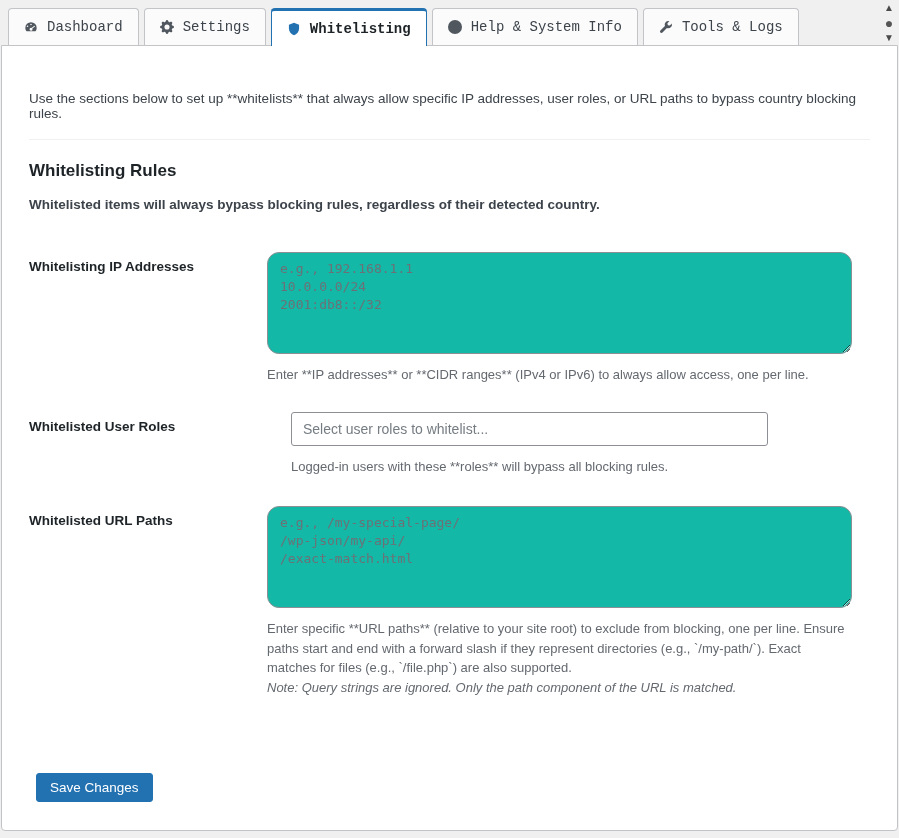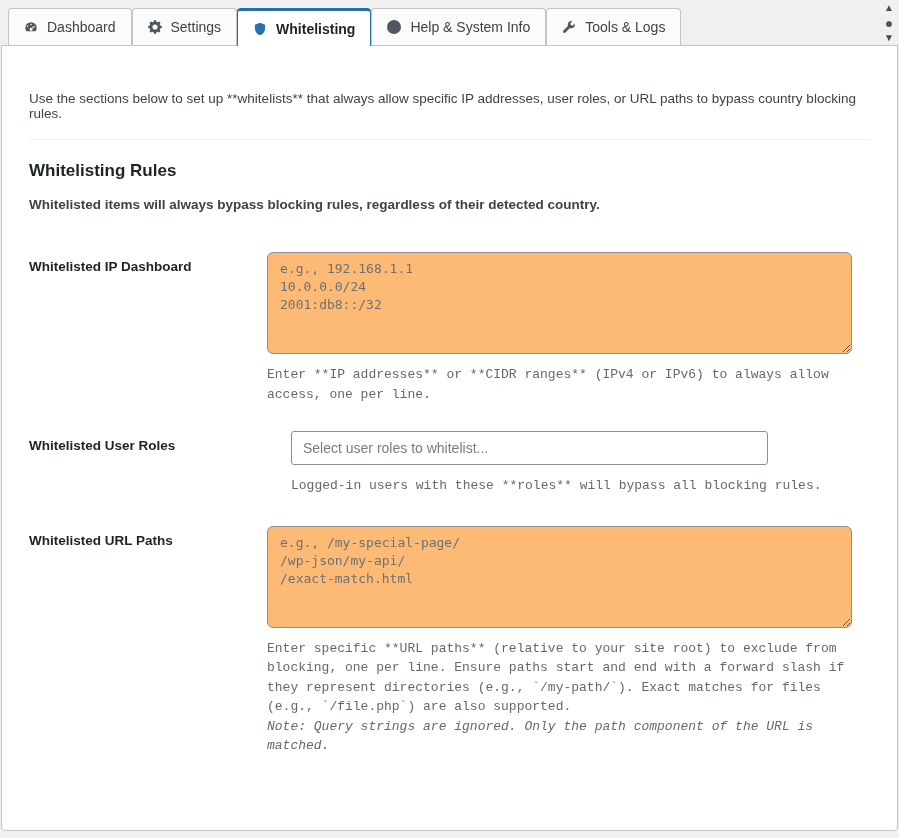--- a/index.html
+++ b/index.html
@@ -10,24 +10,26 @@
     font-family: "Liberation Sans", sans-serif;
     color: #3c434a;
     overflow: hidden;
     position: relative;
   }
 
   
   .tabbar {
     display: flex;
     align-items: flex-end;
+    gap: 5px;
     padding: 8px 8px 0 8px;
     height: 45px;
     position: relative;
     z-index: 2;
+    font-family: Liberation Mono, monospace;
   }
   .tab {
     height: 37px;
     display: flex;
     align-items: center;
     gap: 9px;
     padding: 0 15px;
     background: #fbfbfc;
     border: 1px solid #c3c4c7;
     border-bottom: none;
@@ -98,26 +100,26 @@
   .row-label {
     width: 238px; flex-shrink: 0;
     font-size: 13.5px; font-weight: 700; color: #1d2327;
     padding-top: 7px;
   }
   .row-field { width: 585px; }
 
   textarea.code-area {
     width: 585px; height: 102px;
     border: 1px solid #8c8f94;
-    border-radius: 6px;
+    border-radius: 12px;
     padding: 7px 12px;
     font-family: "DejaVu Sans Mono", monospace;
     font-size: 13px; line-height: 18px;
     color: #2c3338;
-    background: #fdba74;
+    background: #14b8a6;
     resize: vertical;
     display: block;
   }
   textarea.code-area::placeholder { color: #6c7177; opacity: 1; }
 
   input.text-input {
     width: 477px; height: 34px;
     border: 1px solid #8c8f94;
     border-radius: 3px;
     padding: 0 11px;
@@ -128,21 +130,20 @@
     display: block;
   }
   input.text-input::placeholder { color: #757c82; opacity: 1; }
 
   .field-help {
     margin-top: 11px;
     font-size: 13px;
     color: #646970;
     line-height: 1.5;
     max-width: 600px;
-    font-family: Liberation Mono, monospace;
   }
   .field-note { font-style: italic; }
 
   .save-row { margin-top: 76px; padding-left: 7px; }
   .save-button {
     background: #2271b1;
     border: 1px solid #2271b1;
     border-radius: 3px;
     color: #fff;
     font-family: "Liberation Sans", sans-serif;
@@ -207,21 +208,21 @@
 <div class="panel">
 
   <p class="intro">Use the sections below to set up **whitelists** that always allow specific IP addresses, user roles, or URL paths to bypass country blocking rules.</p>
 
   <hr class="divider">
 
   <h2 class="section-title">Whitelisting Rules</h2>
   <p class="section-subtitle">Whitelisted items will always bypass blocking rules, regardless of their detected country.</p>
 
   <div class="form-row row-ip">
-    <div class="row-label">Whitelisted IP Dashboard</div>
+    <div class="row-label">Whitelisting IP Addresses</div>
     <div class="row-field">
       <textarea class="code-area" placeholder="e.g., 192.168.1.1
 10.0.0.0/24
 2001:db8::/32" style=""></textarea>
       <div class="field-help">Enter **IP addresses** or **CIDR ranges** (IPv4 or IPv6) to always allow access, one per line.</div>
     </div>
   </div>
 
   <div class="form-row row-roles">
     <div class="row-label">Whitelisted User Roles</div>

